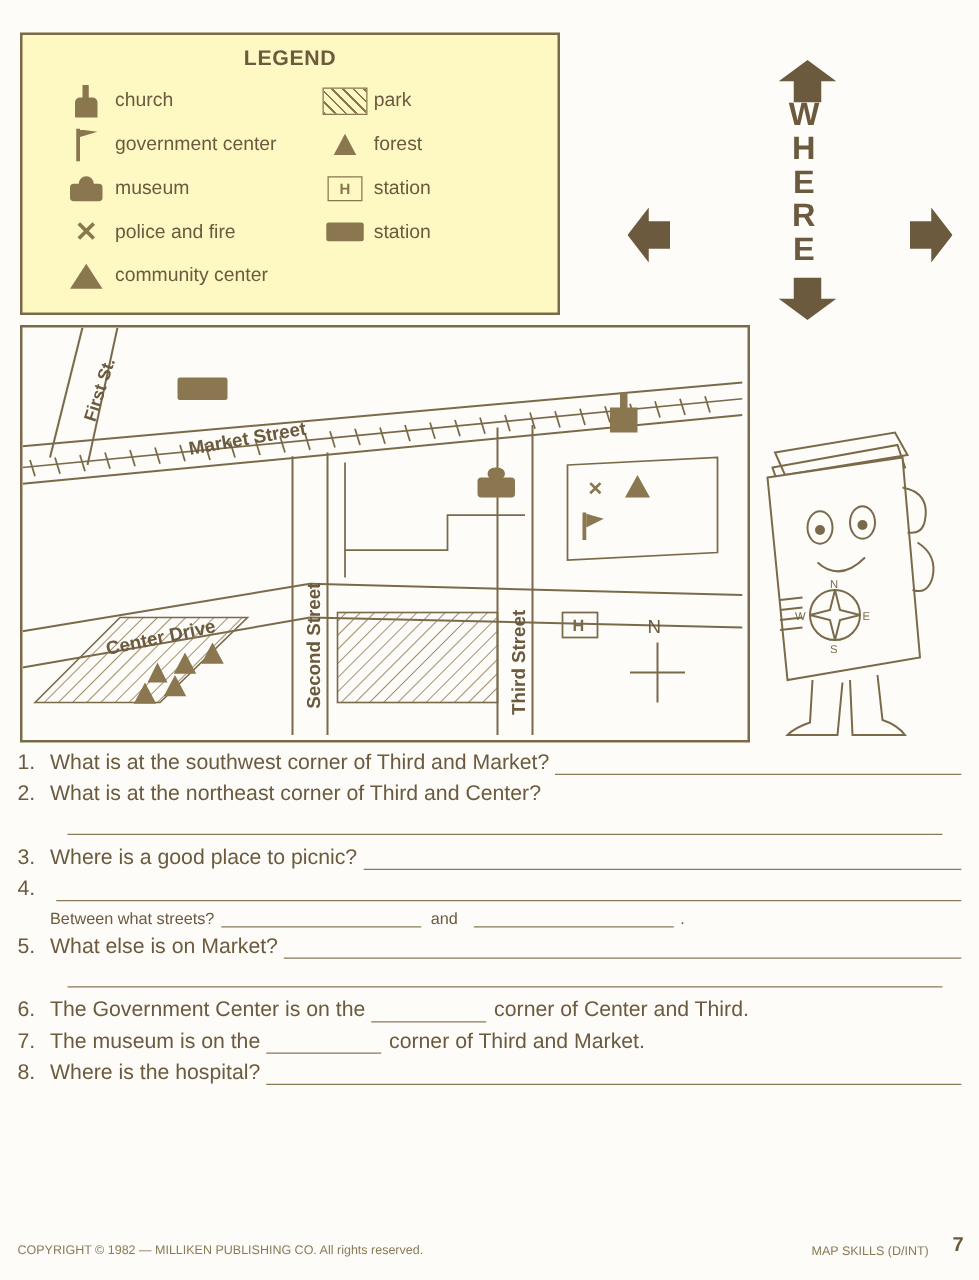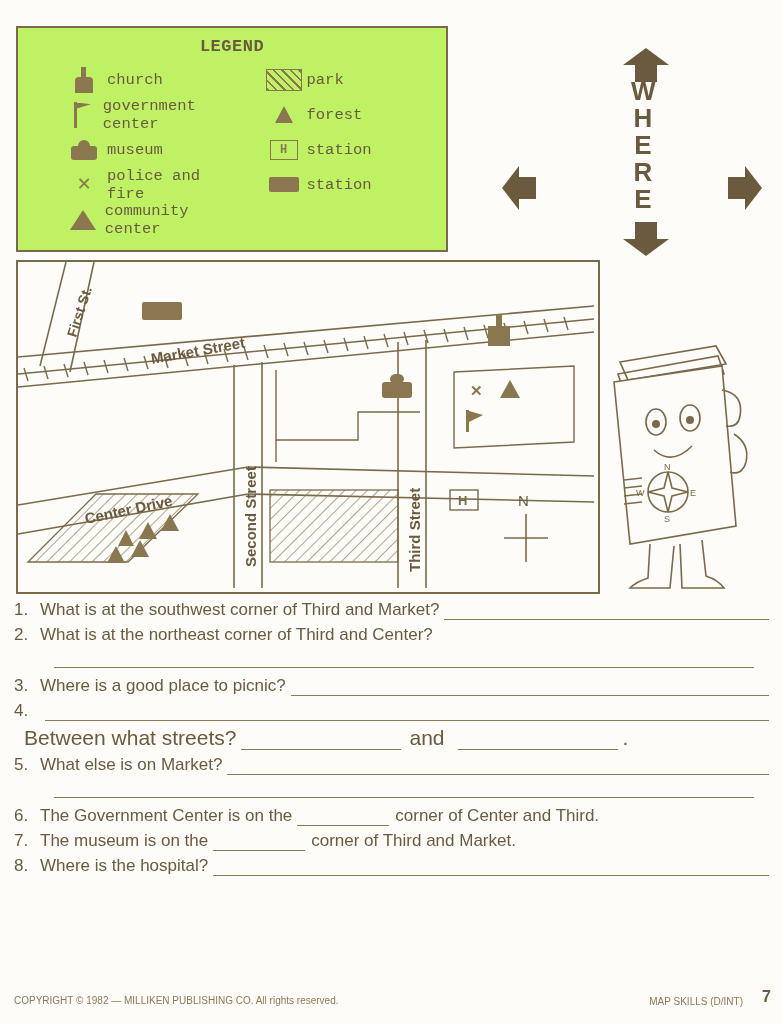--- a/index.html
+++ b/index.html
@@ -7,28 +7,28 @@
     width:783px;height:1024px;
     background:#fdfcf8;
     font-family:"Liberation Sans", sans-serif;
     color:#6b5a3e;
     position:relative;
     overflow:hidden;
   }
   
   .legend-box{
     position:absolute;left:16px;top:26px;width:428px;height:222px;
-    border:2px solid #7a6a4a;background:#bef264;font-family:Liberation Mono, monospace;
+    border:2px solid #7a6a4a;background:#fef9c3;
   }
   .legend-title{
     text-align:center;font-weight:bold;font-size:17px;letter-spacing:.5px;
     margin-top:9px;color:#6b5a3e;
   }
   .legend-cols{display:flex;margin-top:6px;}
-  .legend-col{flex:1;padding-left:43px;}
+  .legend-col{flex:1;padding-left:28px;}
   .legend-col.right{padding-left:14px;}
   .legend-row{display:flex;align-items:center;height:35px;}
   .legend-sym{width:46px;display:flex;justify-content:center;align-items:center;}
   .legend-label{font-size:15.5px;color:#6b5a3e;}
   
   .sym-church{position:relative;width:22px;height:26px;}
   .sym-church:before{content:"";position:absolute;left:8px;top:0;width:5px;height:12px;background:#8a764f;}
   .sym-church:after{content:"";position:absolute;left:2px;top:10px;width:18px;height:16px;background:#8a764f;border-radius:4px 4px 0 0;}
   .sym-museum{position:relative;width:26px;height:20px;}
   .sym-museum:before{content:"";position:absolute;left:0;top:6px;width:26px;height:14px;background:#8a764f;border-radius:3px;}
@@ -60,21 +60,21 @@
   
   .mascot{position:absolute;left:598px;top:330px;width:175px;height:265px;}
   
   .questions{position:absolute;left:14px;top:600px;width:755px;}
   .q{display:flex;font-size:17px;color:#6b5a3e;margin-bottom:5px;align-items:flex-end;}
   .q-num{width:26px;flex:none;}
   .q-text{white-space:nowrap;}
   .rule{flex:1;border-bottom:1.4px solid #8a7a58;height:15px;margin-left:5px;min-width:40px;}
   .rule.fixed{flex:none;width:160px;}
   .rule.short{flex:none;width:92px;}
-  .q-sub{margin-left:10px;display:flex;font-size:21px;align-items:flex-end;margin-bottom:5px;}
+  .q-sub{margin-left:26px;display:flex;font-size:13px;align-items:flex-end;margin-bottom:5px;}
   .blankline{margin-left:40px;border-bottom:1.4px solid #8a7a58;height:17px;width:700px;margin-bottom:8px;}
   
   .footer{position:absolute;left:14px;top:995px;width:760px;font-size:10px;color:#8a7a58;}
   .footer-right{position:absolute;right:40px;top:996px;font-size:10px;color:#8a7a58;}
   .page-no{position:absolute;right:12px;top:988px;font-size:16px;font-weight:bold;color:#6b5a3e;}
 </style>
 </head>
 <body>
 
 <div class="legend-box">

